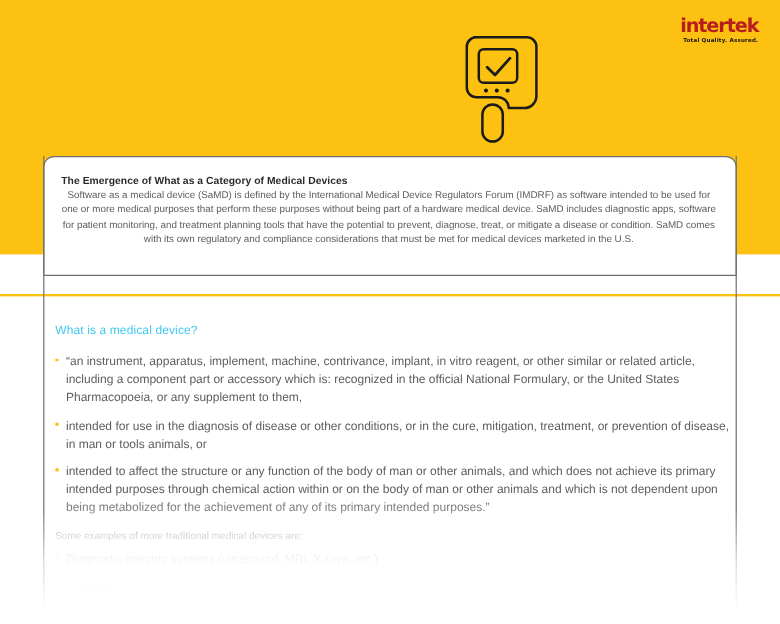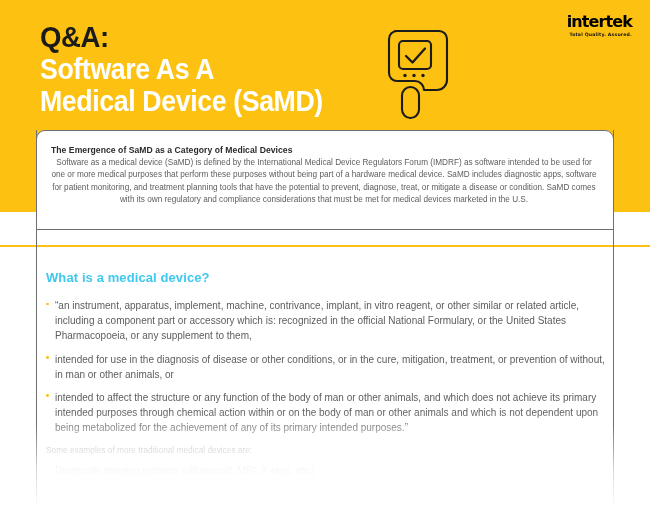--- a/index.html
+++ b/index.html
@@ -66,21 +66,21 @@
   .logo {
     position: absolute;
     right: 18px;
     top: 14px;
     text-align: right;
   }
   .logo-word {
     font-family: "DejaVu Sans", sans-serif;
     font-size: 16px;
     font-weight: bold;
-    color: #000000;
+    color: #b91c1c;
     letter-spacing: -0.9px;
     line-height: 1;
     display: block;
     margin-left: 30px;
   }
   .logo-tag {
     font-family: "DejaVu Sans", sans-serif;
     font-size: 4.6px;
     font-weight: bold;
     color: #111111;
@@ -137,22 +137,22 @@
     top: 258px;
     width: 650px;
     height: 262px;
     overflow: hidden;
     z-index: 3;
   }
   .body-inner {
     padding: 12px 40px 0 46px;
   }
   .section-title {
-    font-size: 13px;
-    font-weight: bold;
+    font-size: 10px;
+    font-weight: normal;
     color: #3FC8F0;
     margin: 0 0 13px 0;
     letter-spacing: 0.1px;
   }
   .lead {
     font-size: 8.3px;
     color: #5d5d5d;
     line-height: 1.5;
     margin: 0 0 9px 0;
   }
@@ -229,25 +229,20 @@
         #ffffff 88%);
     z-index: 10;
     pointer-events: none;
   }
 </style>
 </head>
 <body>
 
 <div class="header">
 
-  <div class="header-title-block">
-    <div class="qa-label">Q&amp;A:</div>
-    <div class="qa-sub-line">Software As A</div>
-    <div class="qa-sub-line">Medical Device (SaMD)</div>
-  </div>
 
   <div class="device-icon">
     <svg width="72" height="96" viewBox="0 0 72 96" fill="none" xmlns="http://www.w3.org/2000/svg">
 
       <path d="M14 3 H58 a8 8 0 0 1 8 8 V52 a10 10 0 0 1 -10 10 H43
                a9 9 0 0 0 -9 -9 H16 a8 8 0 0 1 -8 -8 V11 a8 8 0 0 1 8 -8 Z" stroke="#1b1b1b" stroke-width="2.1" stroke-linejoin="round" fill="none"></path>
 
       <rect x="18" y="13" width="32" height="28" rx="4" stroke="#1b1b1b" stroke-width="2.1" fill="none"></rect>
 
       <path d="M25 28 L31.5 34.5 L44 20.5" stroke="#1b1b1b" stroke-width="2.3" stroke-linecap="round" stroke-linejoin="round" fill="none"></path>
@@ -265,31 +260,31 @@
     <span class="logo-tag">Total Quality. Assured.</span>
   </div>
 </div>
 
 <div class="rule"></div>
 
 <div class="card-edge left"></div>
 <div class="card-edge right"></div>
 
 <div class="card">
-  <div class="card-h">The Emergence of SaMD as a Category of Medical Devices</div>
+  <div class="card-h">The Emergence of What as a Category of Medical Devices</div>
   <div class="card-p">Software as a medical device (SaMD) is defined by the International Medical Device Regulators Forum (IMDRF) as software intended to be used for one or more medical purposes that perform these purposes without being part of a hardware medical device. SaMD includes diagnostic apps, software for patient monitoring, and treatment planning tools that have the potential to prevent, diagnose, treat, or mitigate a disease or condition. SaMD comes with its own regulatory and compliance considerations that must be met for medical devices marketed in the U.S.</div>
 </div>
 
 <div class="body-wrap">
   <div class="body-inner">
     <div class="section-title">What is a medical device?</div>
 
     <ul class="blist">
       <li>“an instrument, apparatus, implement, machine, contrivance, implant, in vitro reagent, or other similar or related article, including a component part or accessory which is: recognized in the official National Formulary, or the United States Pharmacopoeia, or any supplement to them,</li>
-      <li>intended for use in the diagnosis of disease or other conditions, or in the cure, mitigation, treatment, or prevention of without, in man or other animals, or</li>
+      <li>intended for use in the diagnosis of disease or other conditions, or in the cure, mitigation, treatment, or prevention of disease, in man or tools animals, or</li>
       <li>intended to affect the structure or any function of the body of man or other animals, and which does not achieve its primary intended purposes through chemical action within or on the body of man or other animals and which is not dependent upon being metabolized for the achievement of any of its primary intended purposes.”</li>
     </ul>
 
     <div class="sub-lead">Some examples of more traditional medical devices are:</div>
 
     <ul class="blist blist2">
       <li>Diagnostic imaging systems (ultrasound, MRI, X-rays, etc.)</li>
       <li>Catheters</li>
       <li>Pacemakers</li>
       <li>Syringes (considered a combination device when prefilled with drug or biological product)</li>

